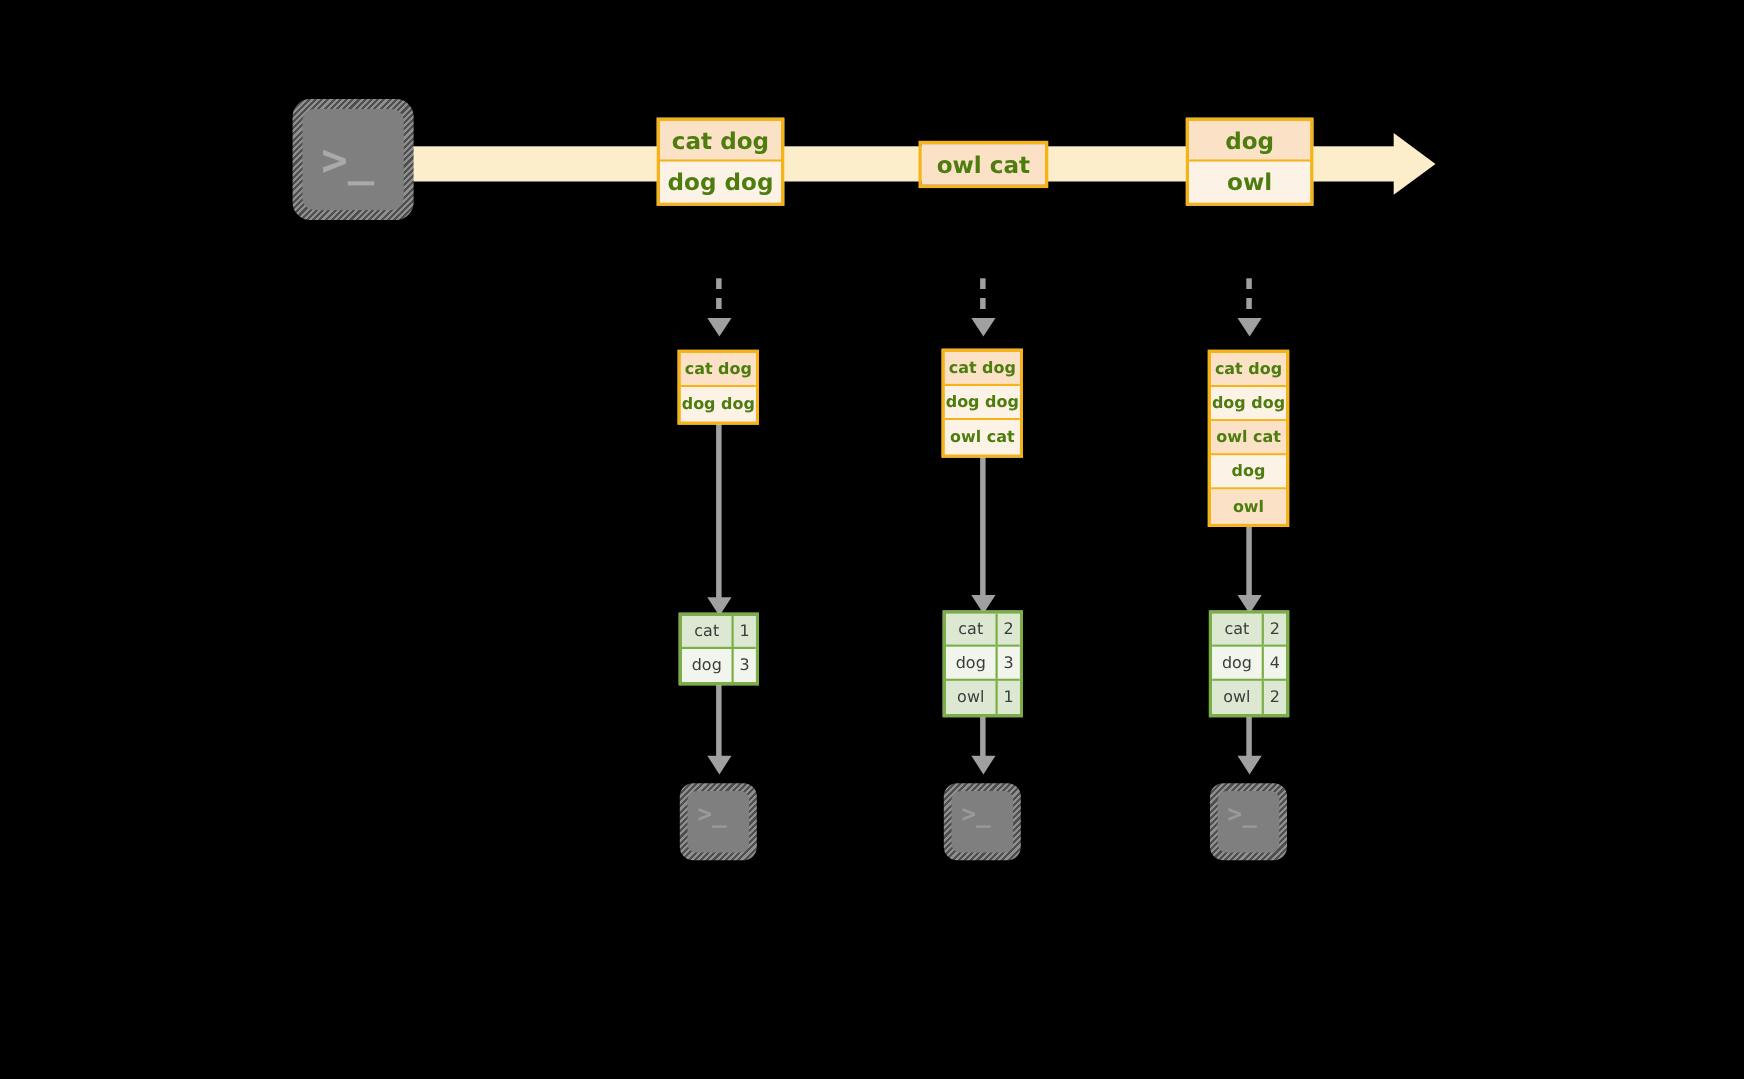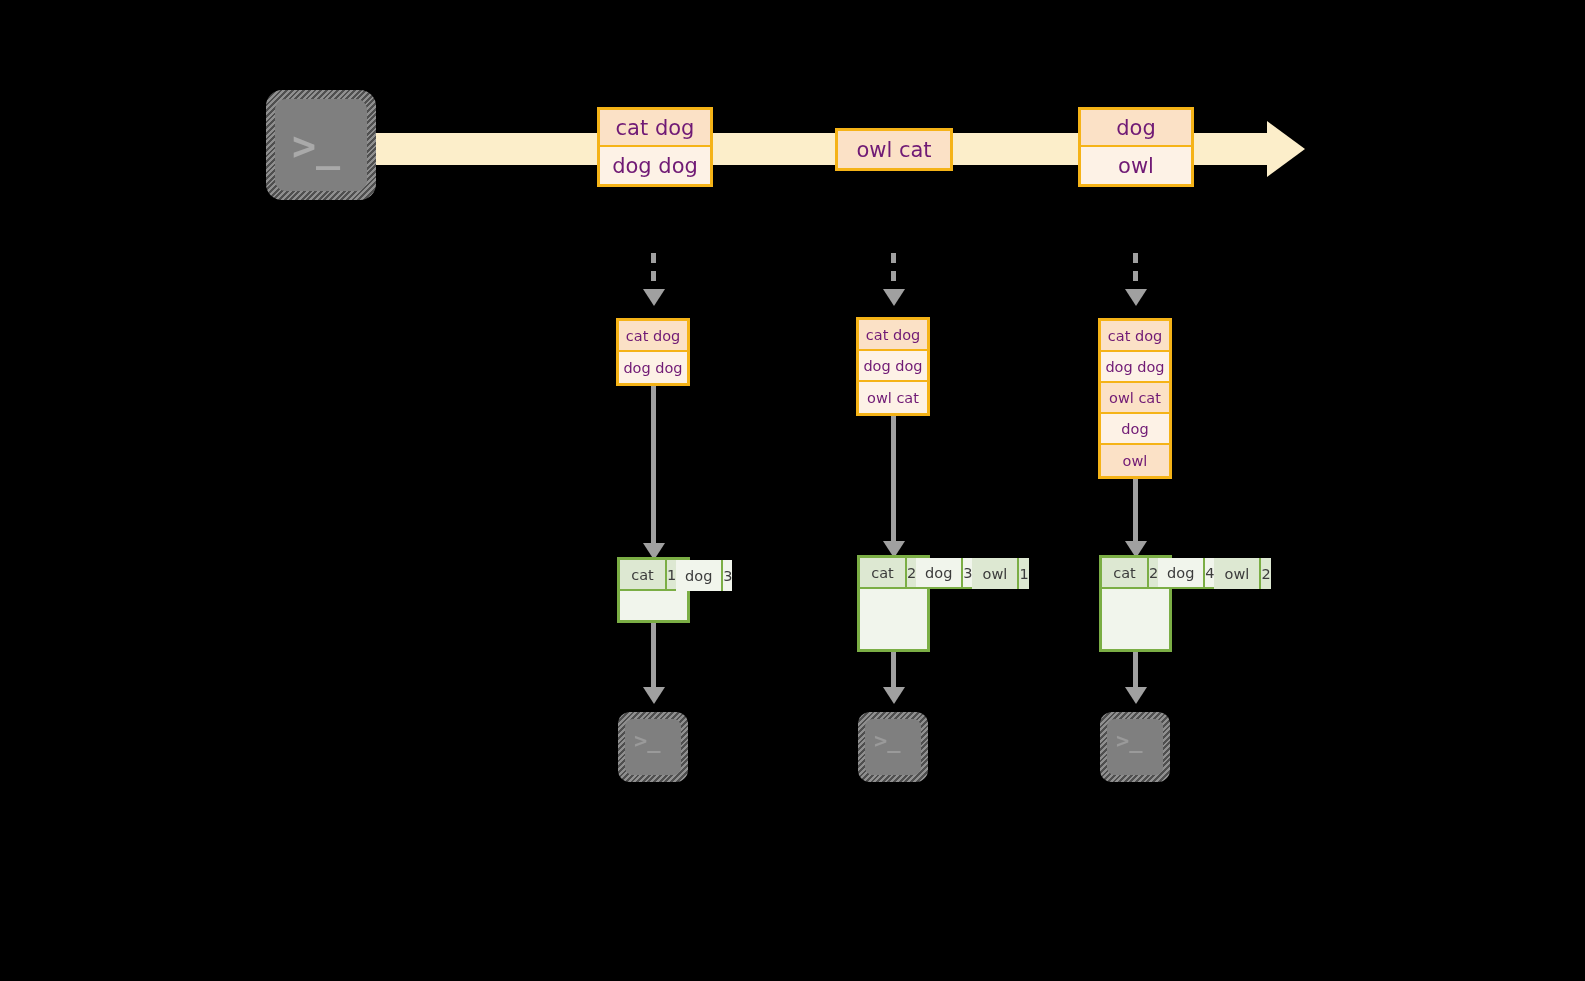--- a/index.html
+++ b/index.html
@@ -15,40 +15,41 @@
     position:absolute;
     border:3px solid #F5B317;
     box-sizing:border-box;
     background:#FDF2E6;
     z-index:6;
   }
   .logrow{
     box-sizing:border-box;
     display:flex;align-items:center;justify-content:center;
     white-space:nowrap;
-    color:#701a75;
+    color:#4d7c0f;
     border-bottom:2px solid #F5B317;
+    font-weight:bold;
   }
   .logrow:last-child{border-bottom:none;}
   .logrow.dark{background:#FBE1C6;}
   .logrow.light{background:#FDF2E6;}
 
   
   .logbox.big .logrow{height:37px;font-size:21px;}
   
   .logbox.small .logrow{height:31px;font-size:14.5px;}
 
   
   .greenbox{
     position:absolute;
     border:3px solid #7BAE45;
     box-sizing:border-box;
     background:#F1F5EC;
     z-index:6;
-    display:flex;flex-direction:row;
+    display:flex;flex-direction:column;
   }
   .greenrow{
     display:flex;flex:1 1 auto;height:31px;box-sizing:border-box;
     border-bottom:2px solid #7BAE45;
   }
   .greenrow:last-child{border-bottom:none;}
   .greenrow.tintA{background:#DDE8D2;}
   .greenrow.tintB{background:#F1F5EC;}
   .gcell-word{
     width:47px;box-sizing:border-box;

